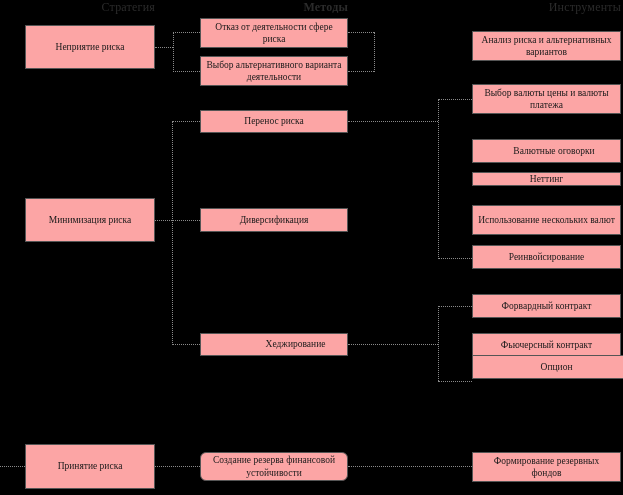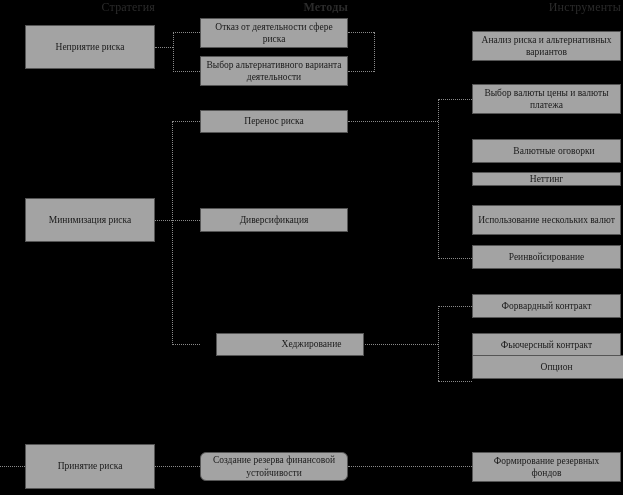--- a/index.html
+++ b/index.html
@@ -8,21 +8,21 @@
 
   #stage{position:absolute;left:0;top:0;width:623px;height:495px;background:#000;}
 
   .col-head{position:absolute;color:#2b2b2b;font-size:12px;text-align:right;
             letter-spacing:.2px;line-height:11px;white-space:nowrap;}
 
   
   .hline{position:absolute;height:0;border-top:1px dotted #8a8a8a;}
   .vline{position:absolute;width:0;border-left:1px dotted #8a8a8a;}
 
-  .box{position:absolute;background:#a3a3a3;border:1px solid #555;
+  .box{position:absolute;background:#fca5a5;border:1px solid #555;
        box-sizing:border-box;display:flex;align-items:center;
        justify-content:center;text-align:center;color:#1a1a1a;
        font-size:9.5px;line-height:12.5px;padding:2px 5px;}
   .box span{display:block;width:100%;}
 </style>
 </head>
 <body>
 
 <div id="stage">
 
@@ -74,21 +74,21 @@
   </div>
   <div class="box" style="left:200px;top:56px;width:148px;height:30px;">
     <span>Выбор альтернативного варианта деятельности</span>
   </div>
   <div class="box" style="left:200px;top:110px;width:148px;height:23px;">
     <span>Перенос риска</span>
   </div>
   <div class="box" style="left:200px;top:208px;width:148px;height:24px;">
     <span>Диверсификация</span>
   </div>
-  <div class="box" style="left:216px;top:333px;width:148px;height:23px;padding-left:48px;">
+  <div class="box" style="left:200px;top:333px;width:148px;height:23px;padding-left:48px;">
     <span>Хеджирование</span>
   </div>
   <div class="box" style="left:200px;top:452px;width:148px;height:29px;border-radius:6px;">
     <span>Создание резерва финансовой устойчивости</span>
   </div>
 
   <div class="box" style="left:472px;top:31px;width:149px;height:30px;">
     <span>Анализ риска и альтернативных вариантов</span>
   </div>
   <div class="box" style="left:472px;top:84px;width:149px;height:30px;">

